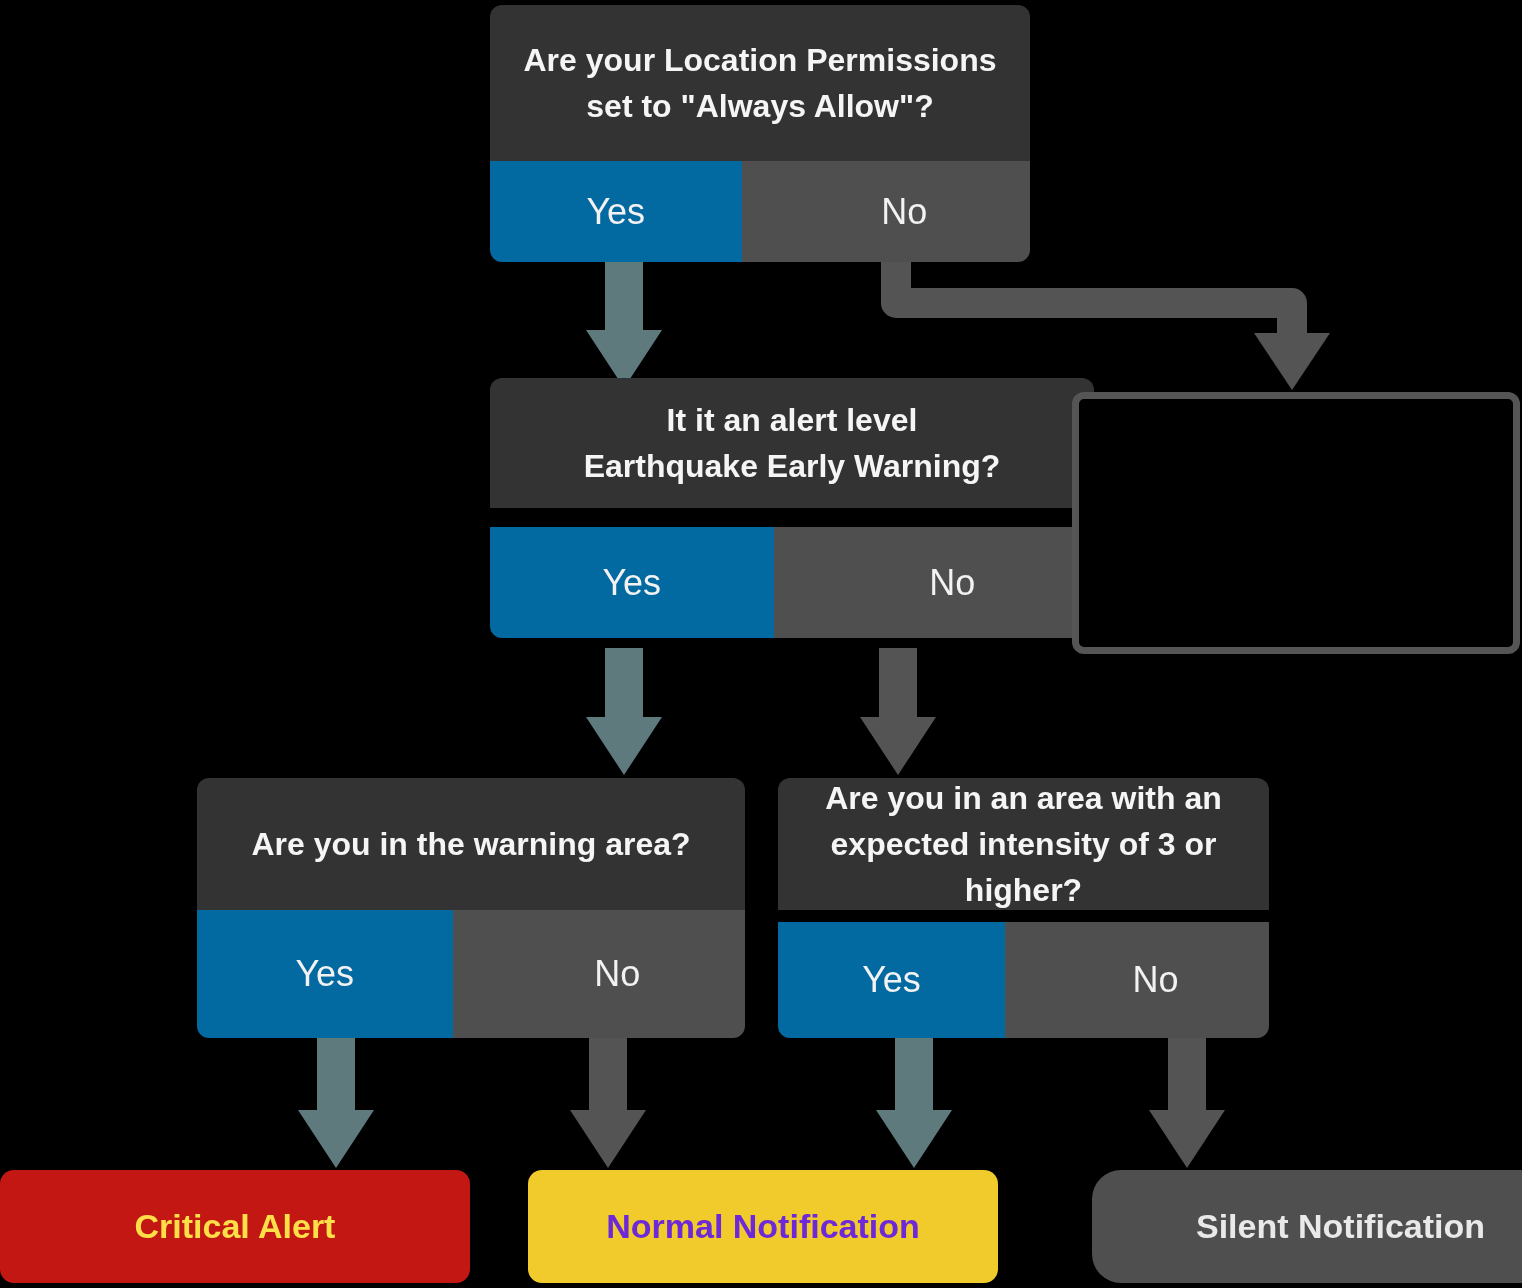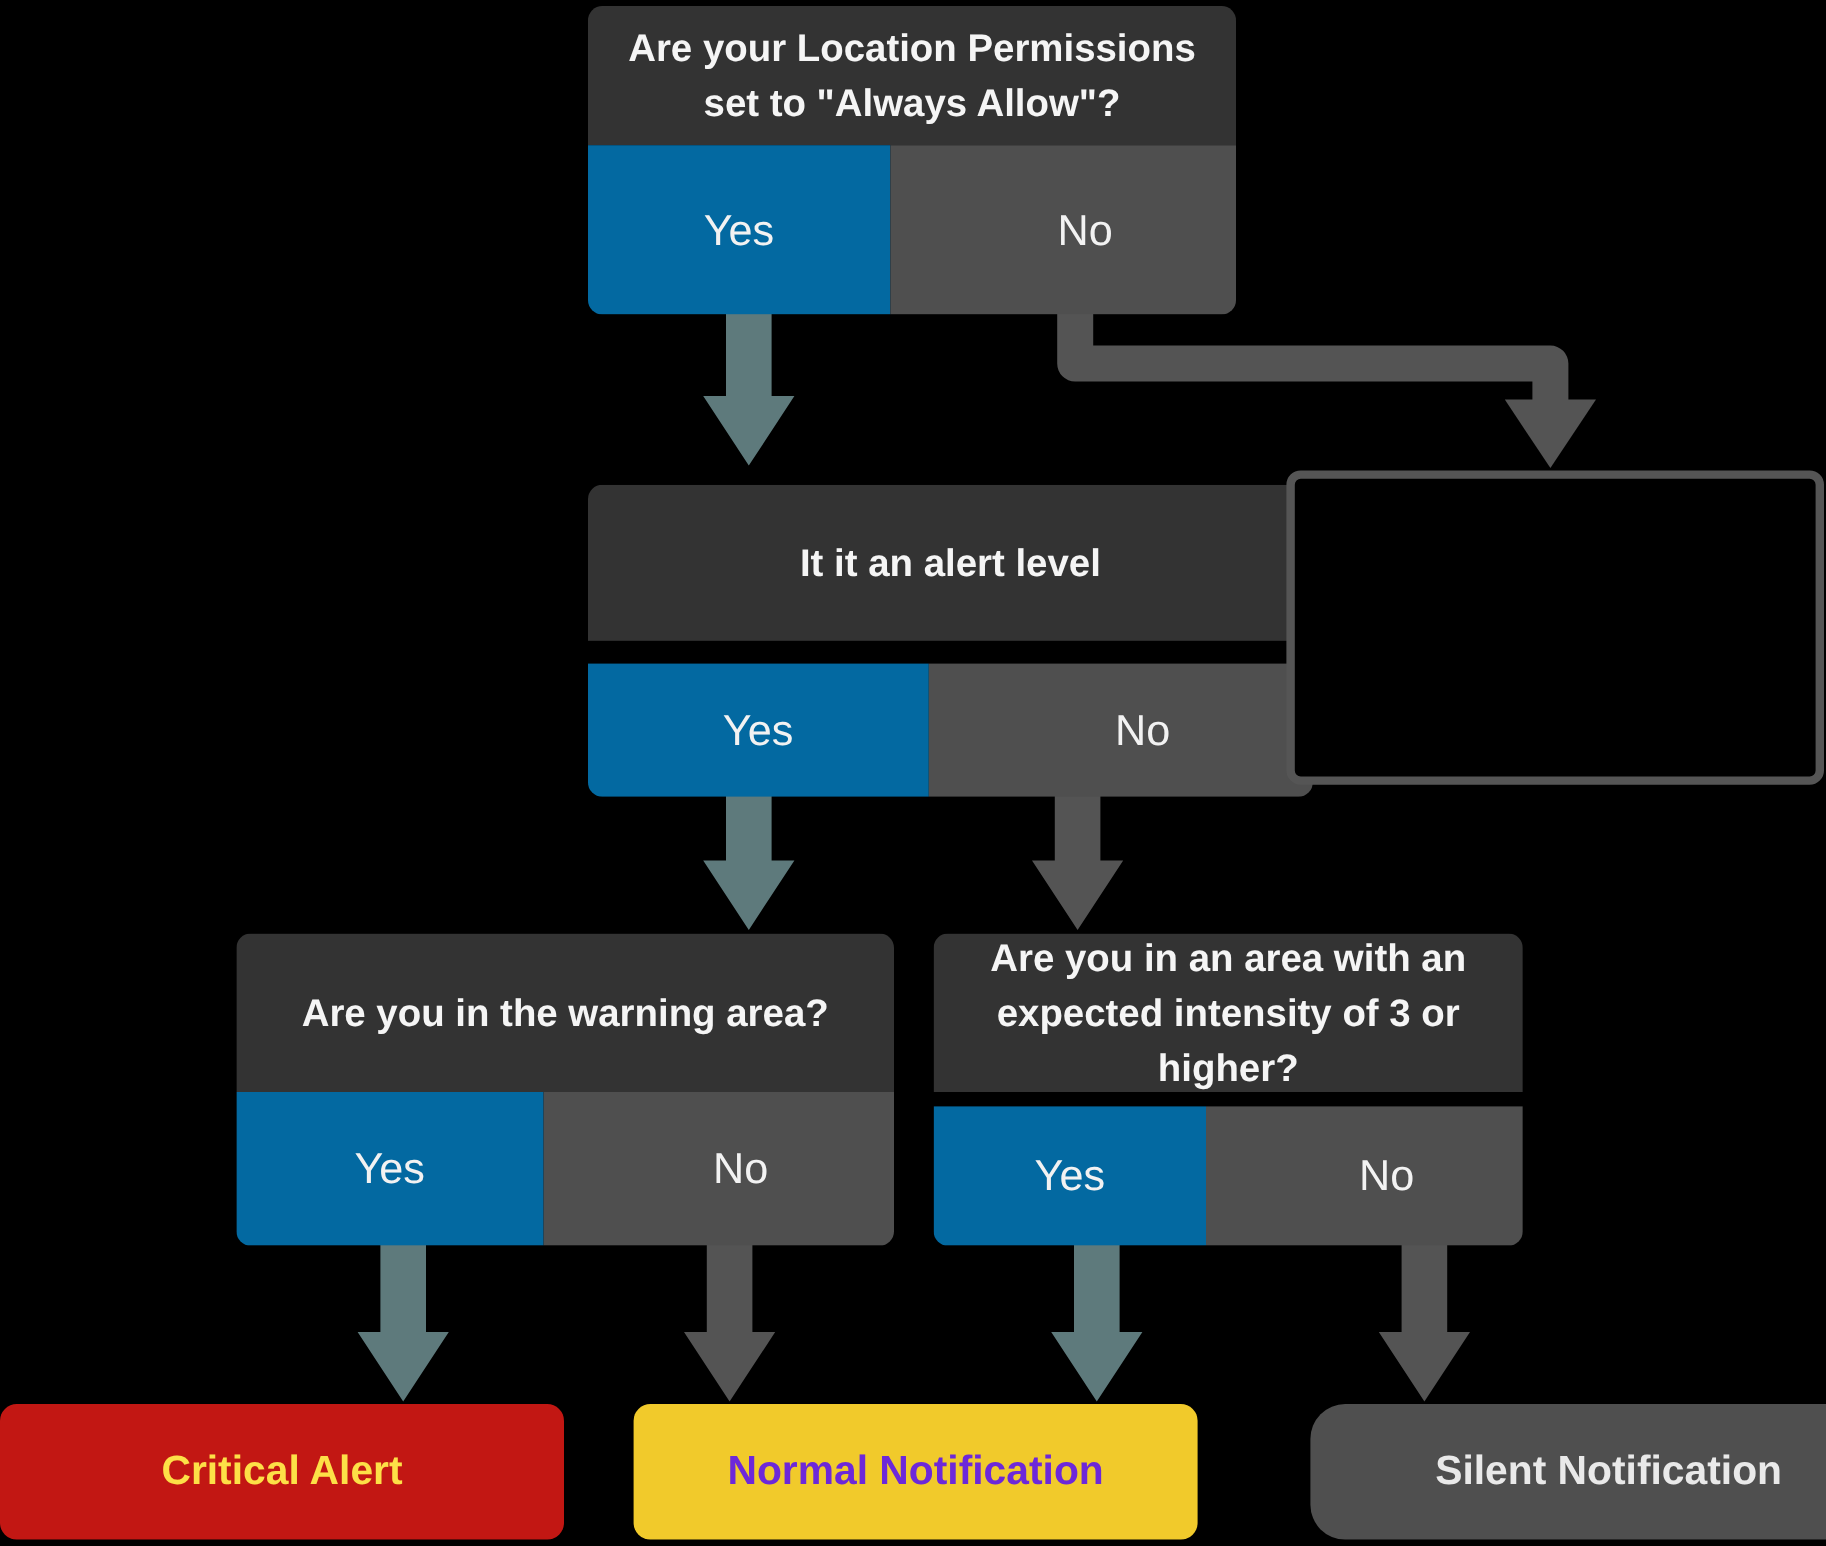--- a/index.html
+++ b/index.html
@@ -42,22 +42,22 @@
     align-items: center;
     justify-content: center;
     font-size: 36px;
     font-weight: 500;
     color: #f2f2f2;
   }
   .cell.yes { background: #0369a1; }
   .cell.no  { background: #4f4f4f; padding-left: 37px; }
 
   #q1 { left: 490px; top: 5px;   width: 540px; height: 257px; }
-  #q1 .node-title { height: 116px; }
-  #q2 { left: 490px; top: 404px; width: 604px; height: 260px; gap: 19px; }
+  #q1 .node-title { height: 156px; }
+  #q2 { left: 490px; top: 378px; width: 604px; height: 260px; gap: 19px; }
   #q2 .node-title { height: 130px; }
   #q3 { left: 197px; top: 778px; width: 548px; height: 260px; }
   #q3 .node-title { height: 132px; }
   #q4 { left: 778px; top: 778px; width: 491px; height: 260px; gap: 12px; }
   #q4 .node-title { height: 132px; }
 
   #info-note {
     position: absolute;
     left: 1072px; top: 392px;
     width: 448px; height: 262px;
@@ -113,20 +113,21 @@
   </div>
   <div class="node-answers">
     <div class="cell yes">Yes</div>
     <div class="cell no">No</div>
   </div>
 </div>
 
 <div class="node" id="q2">
   <div class="node-title">
     <span>It it an alert level</span>
+    <span>Earthquake Early Warning?</span>
   </div>
   <div class="node-answers">
     <div class="cell yes">Yes</div>
     <div class="cell no">No</div>
   </div>
 </div>
 
 <div id="info-note"></div>
 
 <div class="node" id="q3">

